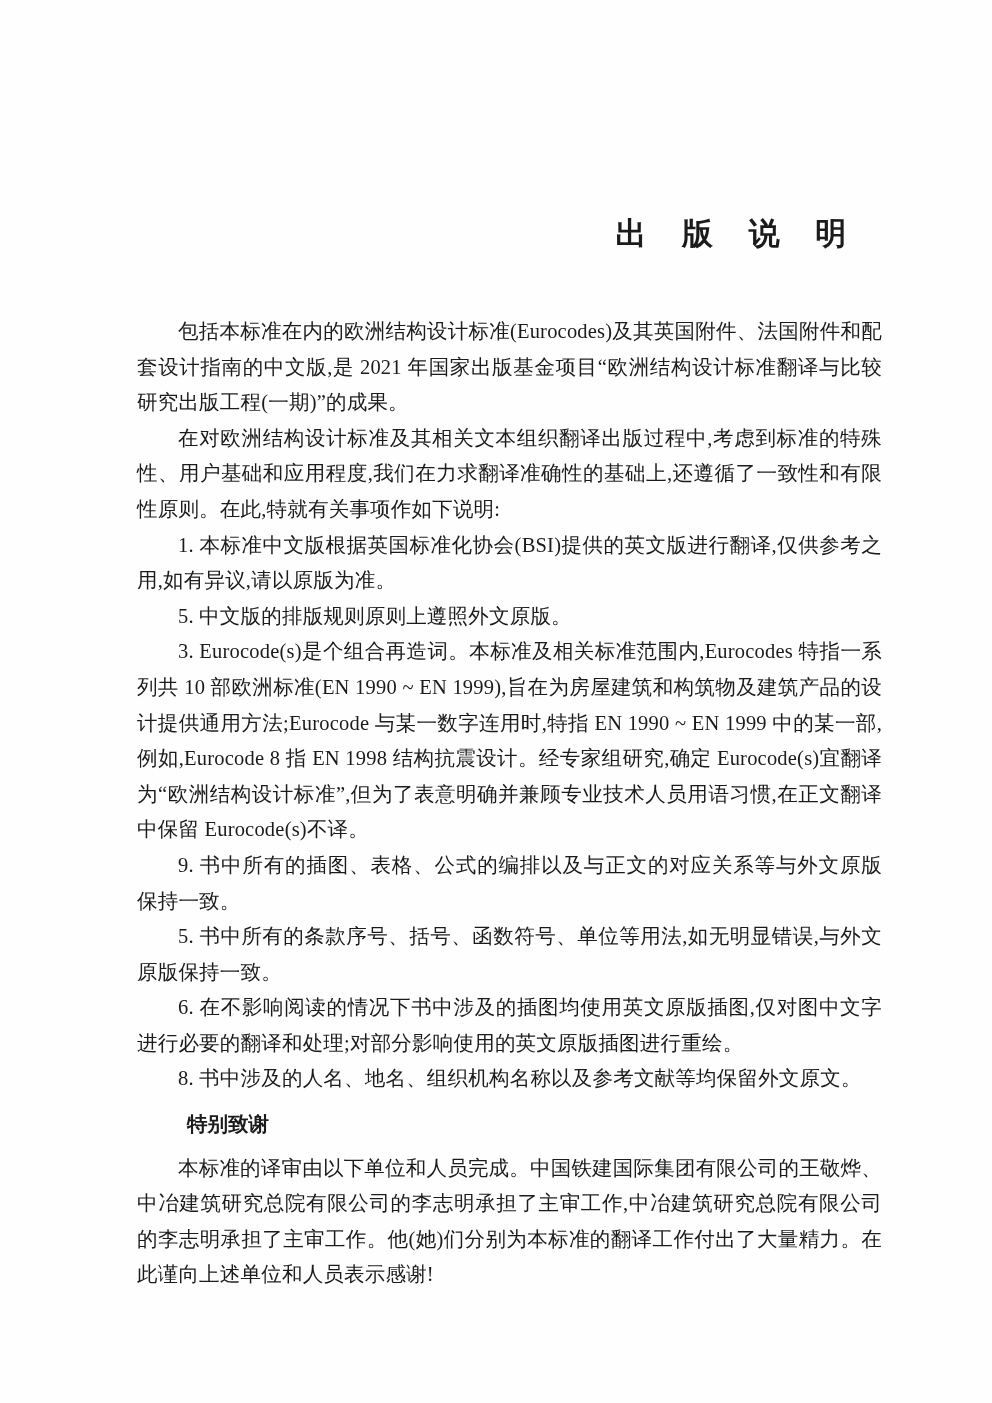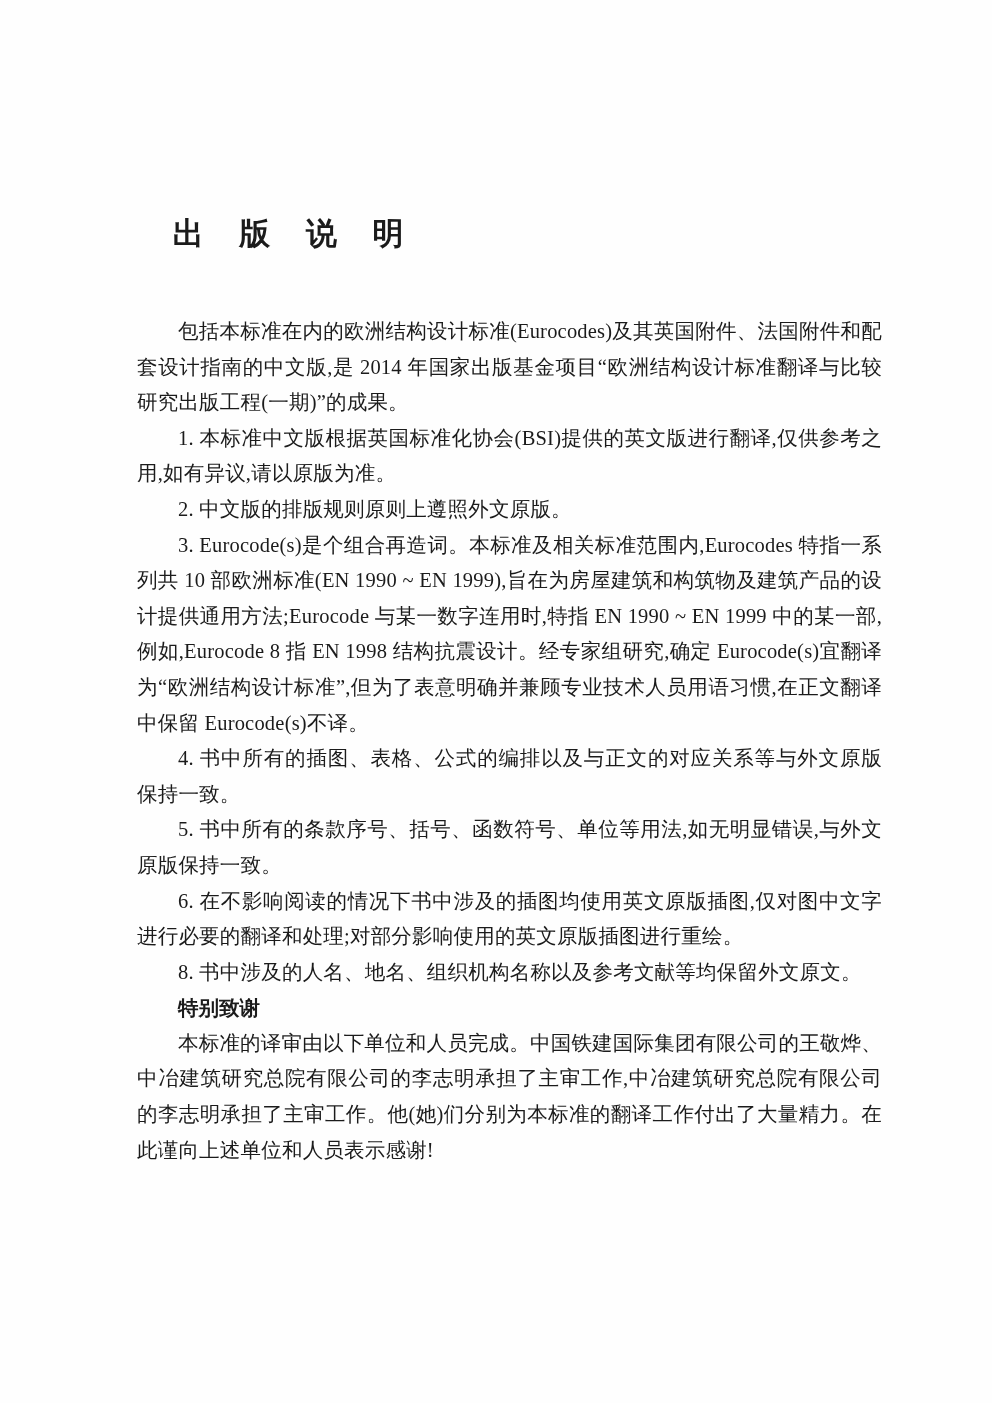--- a/index.html
+++ b/index.html
@@ -20,62 +20,63 @@
     position: absolute;
     left: 137px;
     top: 216px;
     width: 745px;
   }
   .title {
     margin: 0 0 62px 0;
     font-size: 31px;
     font-weight: 700;
     line-height: 36px;
-    text-align: left;
+    text-align: right;
     letter-spacing: 1.15em;
     text-indent: 1.15em; 
     font-family: "Liberation Serif", "DejaVu Serif", serif;
     white-space: nowrap;
   }
   .para {
     margin: 0;
     font-size: 20.5px;
     line-height: 35.6px;
     text-align: justify;
     text-justify: inter-ideograph;
     text-indent: 2em;
     letter-spacing: 0.01em;
   }
   .ack-heading {
-    margin: 0;
+    margin: 9px;
     font-size: 20.5px;
     line-height: 35.6px;
     font-weight: 700;
     text-indent: 2em;
     font-family: "Liberation Sans", "DejaVu Sans", sans-serif;
   }
 </style>
 </head>
 <body>
 
 <div class="page">
   <main class="content">
 
     <h1 class="title">出版说明</h1>
 
-    <p class="para">包括本标准在内的欧洲结构设计标准(Eurocodes)及其英国附件、法国附件和配套设计指南的中文版,是 2014 年国家出版基金项目“欧洲结构设计标准翻译与比较研究出版工程(一期)”的成果。</p>
+    <p class="para">包括本标准在内的欧洲结构设计标准(Eurocodes)及其英国附件、法国附件和配套设计指南的中文版,是 2021 年国家出版基金项目“欧洲结构设计标准翻译与比较研究出版工程(一期)”的成果。</p>
 
+    <p class="para">在对欧洲结构设计标准及其相关文本组织翻译出版过程中,考虑到标准的特殊性、用户基础和应用程度,我们在力求翻译准确性的基础上,还遵循了一致性和有限性原则。在此,特就有关事项作如下说明:</p>
 
     <p class="para">1. 本标准中文版根据英国标准化协会(BSI)提供的英文版进行翻译,仅供参考之用,如有异议,请以原版为准。</p>
 
-    <p class="para">2. 中文版的排版规则原则上遵照外文原版。</p>
+    <p class="para">5. 中文版的排版规则原则上遵照外文原版。</p>
 
     <p class="para">3. Eurocode(s)是个组合再造词。本标准及相关标准范围内,Eurocodes 特指一系列共 10 部欧洲标准(EN 1990 ~ EN 1999),旨在为房屋建筑和构筑物及建筑产品的设计提供通用方法;Eurocode 与某一数字连用时,特指 EN 1990 ~ EN 1999 中的某一部,例如,Eurocode 8 指 EN 1998 结构抗震设计。经专家组研究,确定 Eurocode(s)宜翻译为“欧洲结构设计标准”,但为了表意明确并兼顾专业技术人员用语习惯,在正文翻译中保留 Eurocode(s)不译。</p>
 
-    <p class="para">4. 书中所有的插图、表格、公式的编排以及与正文的对应关系等与外文原版保持一致。</p>
+    <p class="para">9. 书中所有的插图、表格、公式的编排以及与正文的对应关系等与外文原版保持一致。</p>
 
     <p class="para">5. 书中所有的条款序号、括号、函数符号、单位等用法,如无明显错误,与外文原版保持一致。</p>
 
     <p class="para">6. 在不影响阅读的情况下书中涉及的插图均使用英文原版插图,仅对图中文字进行必要的翻译和处理;对部分影响使用的英文原版插图进行重绘。</p>
 
     <p class="para">8. 书中涉及的人名、地名、组织机构名称以及参考文献等均保留外文原文。</p>
 
     <h2 class="ack-heading">特别致谢</h2>
 
     <p class="para">本标准的译审由以下单位和人员完成。中国铁建国际集团有限公司的王敬烨、中冶建筑研究总院有限公司的李志明承担了主审工作,中冶建筑研究总院有限公司的李志明承担了主审工作。他(她)们分别为本标准的翻译工作付出了大量精力。在此谨向上述单位和人员表示感谢!</p>

